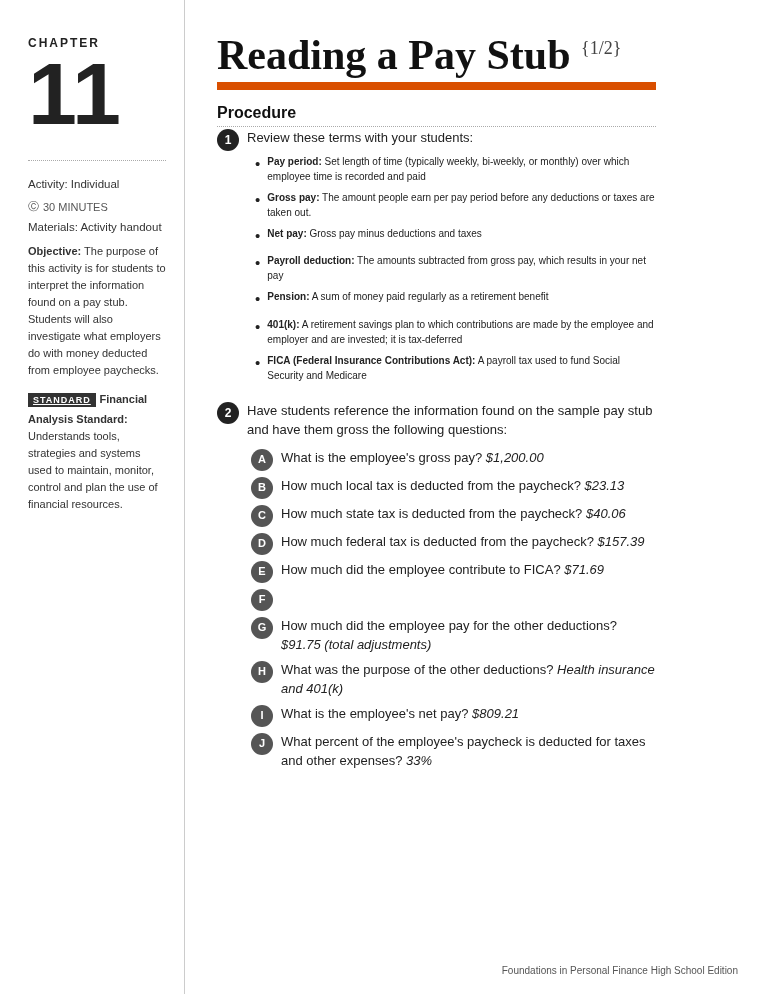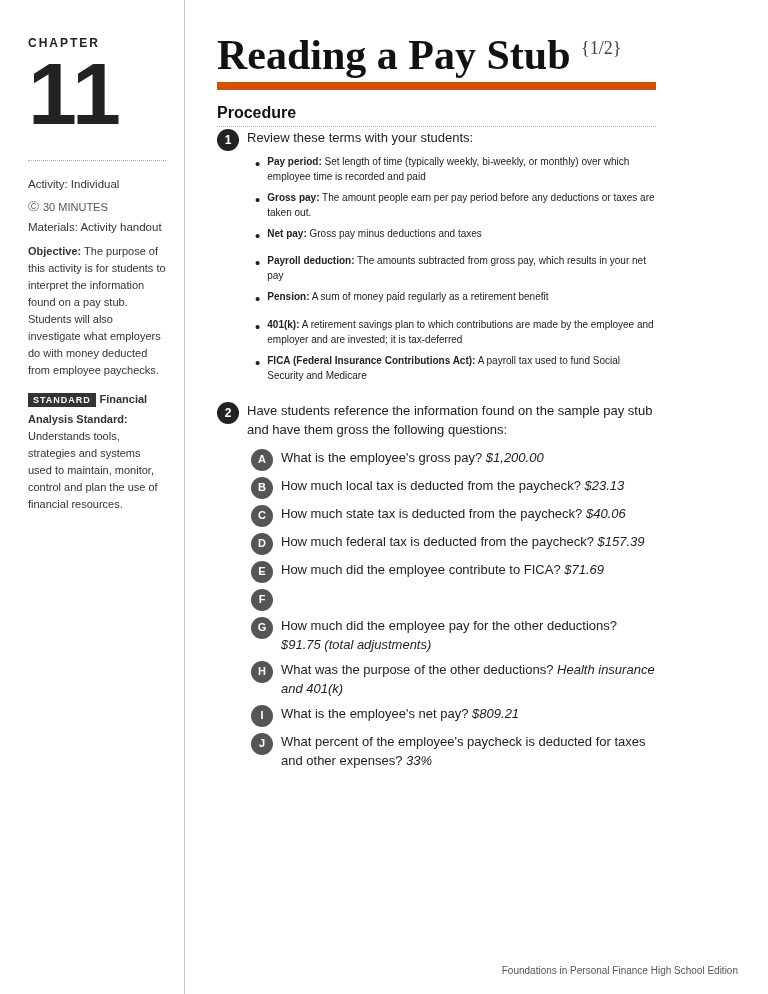--- a/index.html
+++ b/index.html
@@ -72,20 +72,21 @@
     }
     .standard-badge {
       background: #333;
       color: #fff;
       font-size: 9px;
       font-weight: bold;
       letter-spacing: 1px;
       padding: 2px 5px;
       display: inline-block;
       margin-bottom: 4px;
+      text-decoration: underline;
     }
     .standard-text {
       font-size: 11px;
       color: #333;
       line-height: 1.55;
     }
     .standard-text strong {
       font-weight: bold;
     }
     

